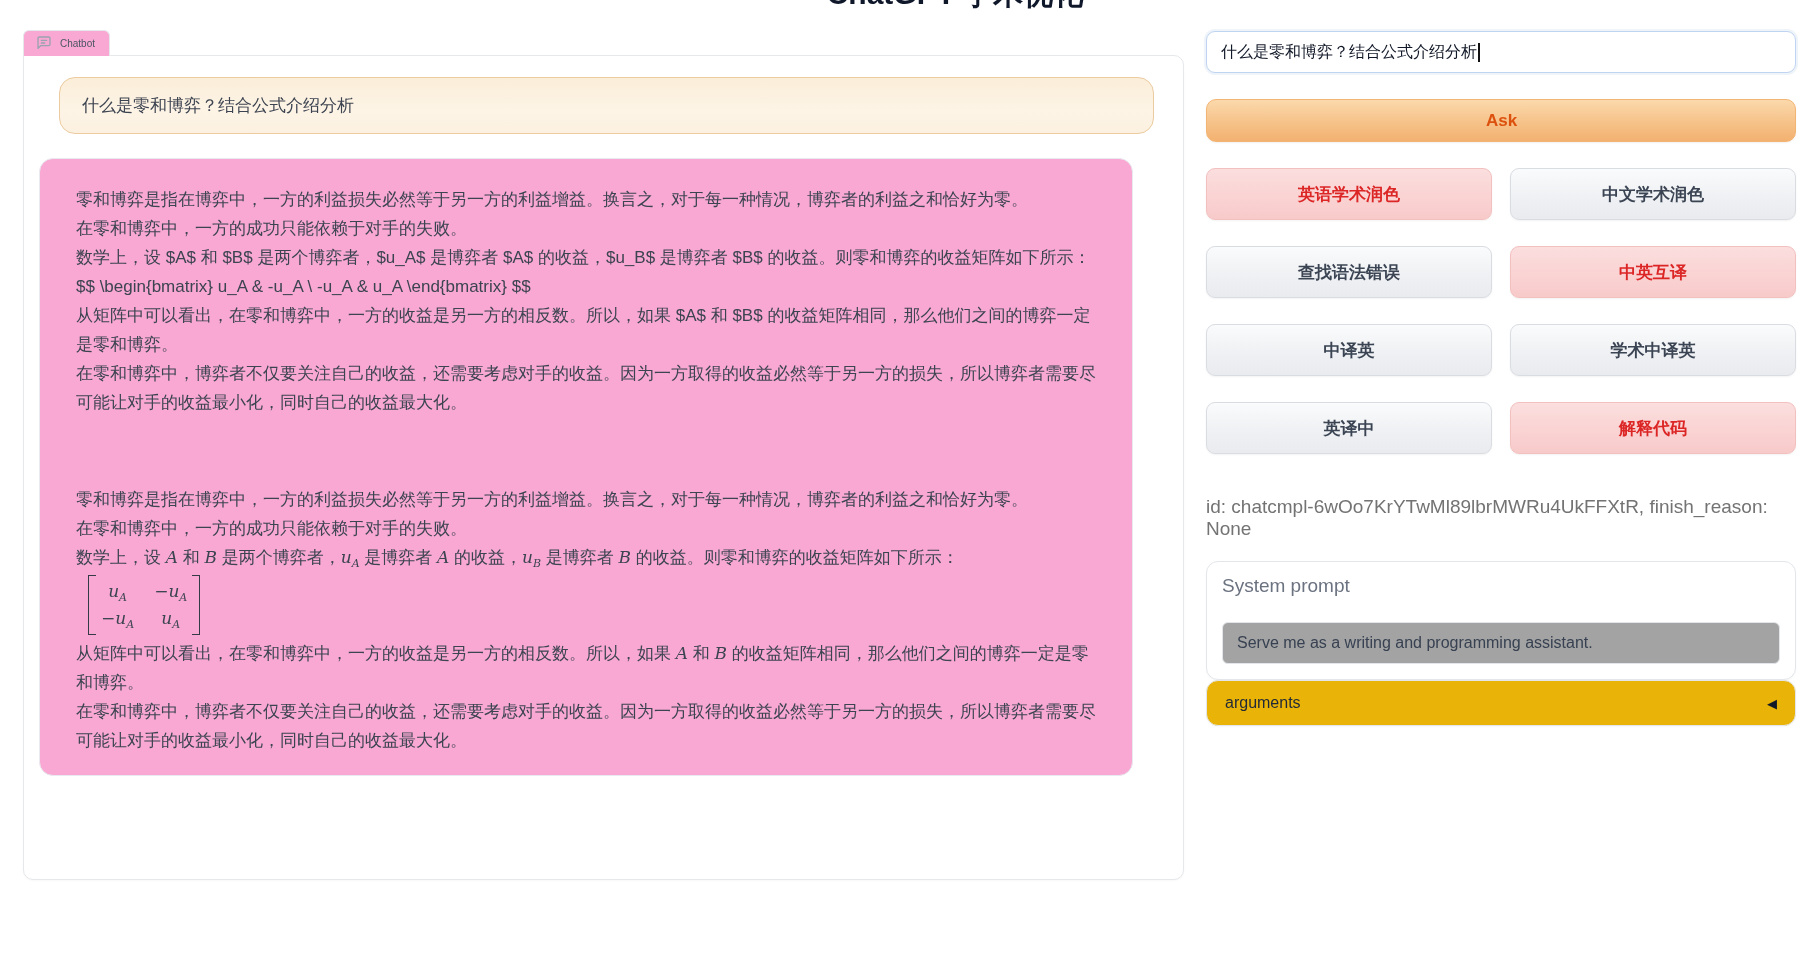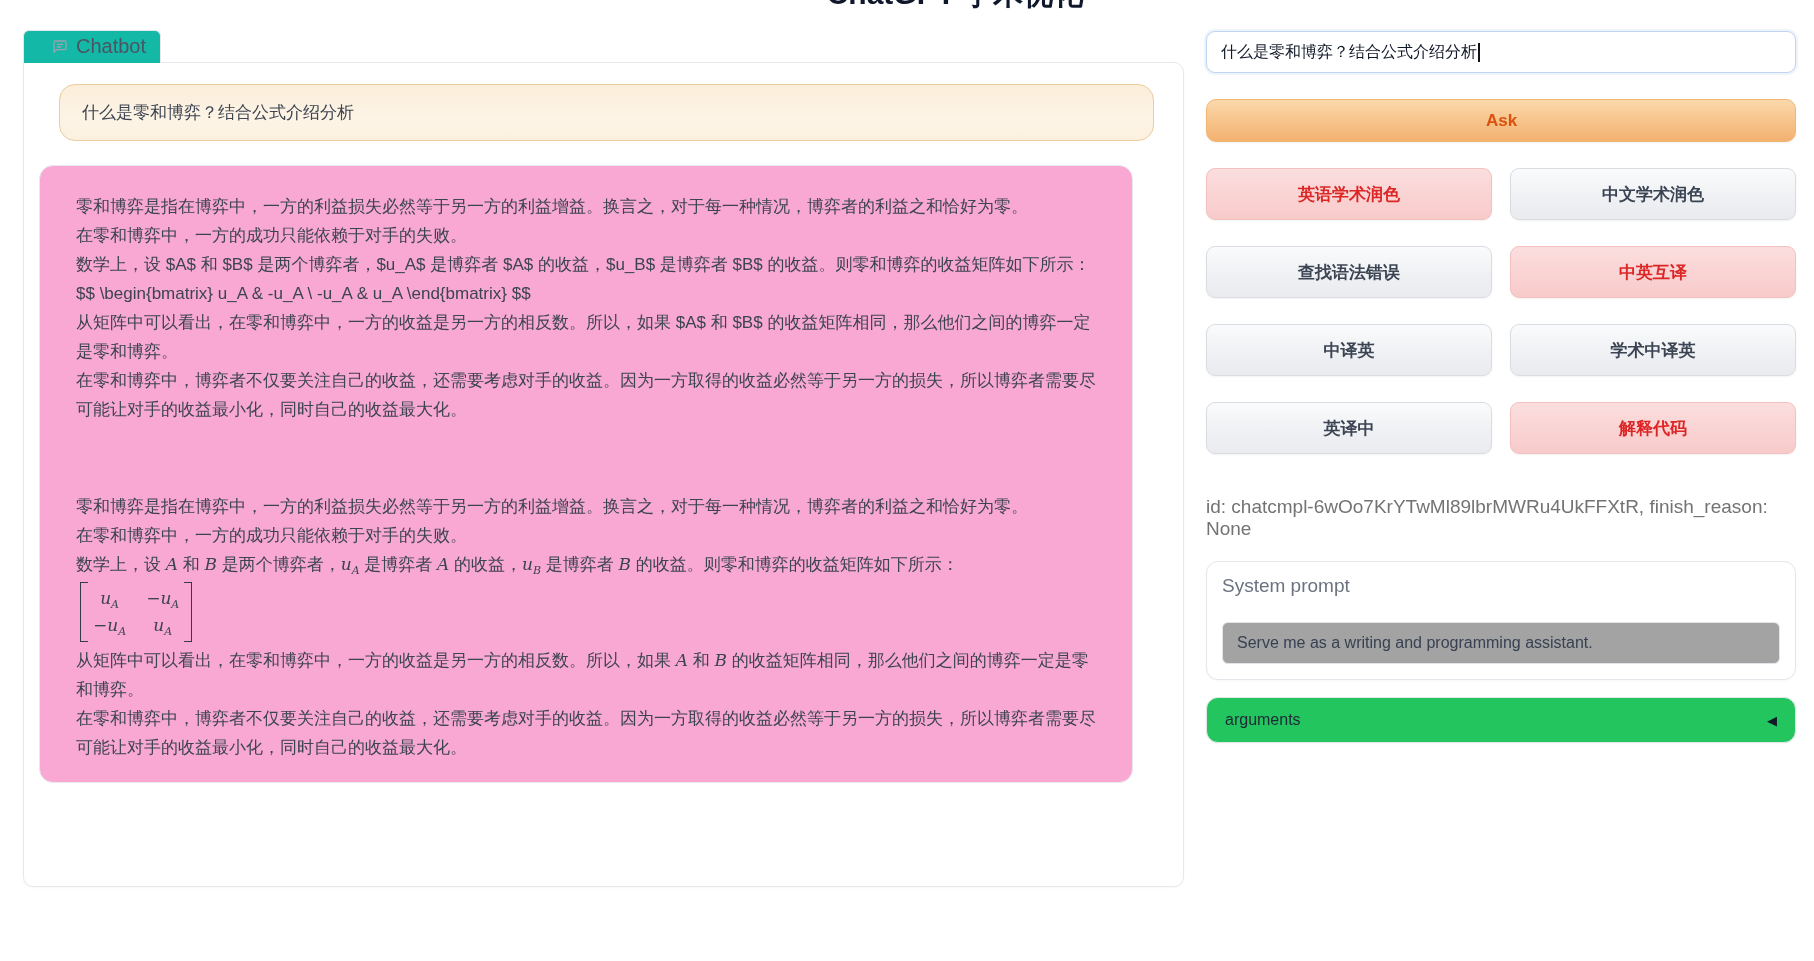--- a/index.html
+++ b/index.html
@@ -10,23 +10,23 @@
   }
   
   .page-title{
     position:absolute;top:-26px;left:955px;transform:translateX(-50%);
     font-size:30px;font-weight:700;color:#0f172a;white-space:nowrap;
   }
   
   .left-col{position:absolute;left:23px;top:30px;width:1161px;}
   .chatbot-tab{
     position:relative;z-index:2;margin-bottom:-1px;display:inline-flex;
-    align-items:center;gap:8px;background:#14b8a6;border:1px solid #e5e7eb;
-    border-bottom:none;border-radius:6px 6px 0 0;padding:4px 14px 5px 28px;
-    font-size:20px;color:#4b5563;
+    align-items:center;gap:8px;background:#f9a8d4;border:1px solid #e5e7eb;
+    border-bottom:none;border-radius:6px 6px 0 0;padding:4px 14px 5px 12px;
+    font-size:10px;color:#4b5563;
   }
   .chatbot-tab svg{display:block;}
   .chatbot-panel{
     background:#fff;border:1px solid #e6e8ec;border-radius:0 10px 10px 10px;
     height:825px;box-sizing:border-box;padding:21px 15px 15px 15px;
     box-shadow:0 1px 2px rgba(0,0,0,.03);
   }
   .msg-user{
     margin-left:20px;margin-right:14px;
     background:linear-gradient(180deg,#fbeed9 0%,#fdf4e6 60%,#fcf1e0 100%);
@@ -36,21 +36,21 @@
   .msg-bot{
     margin-top:24px;margin-right:35px;
     background:#f9a8d4;border:1px solid #e8eaef;border-radius:14px;
     padding:26px 36px 20px 36px;font-size:17px;color:#3d4451;
   }
   .para{white-space:pre-wrap;line-height:29px;margin:0;}
   .gap{height:68px;}
   
   .mvar{font-family:"DejaVu Serif",serif;font-style:italic;}
   .mvar sub{font-size:11px;font-style:italic;line-height:0;}
-  .matrix-wrap{margin:3px 0 4px 4px;line-height:normal;}
+  .matrix-wrap{margin:3px 0 4px 12px;line-height:normal;}
   .matrix{display:inline-flex;align-items:center;position:relative;padding:4px 13px;}
   .matrix::before{content:"";position:absolute;left:0;top:0;bottom:0;width:7px;
     border:1.6px solid #343b46;border-right:none;}
   .matrix::after{content:"";position:absolute;right:0;top:0;bottom:0;width:7px;
     border:1.6px solid #343b46;border-left:none;}
   .mx-grid{display:grid;grid-template-columns:auto auto;column-gap:20px;row-gap:2px;}
   .mx-cell{font-size:17px;text-align:center;line-height:25px;}
   
   .right-col{position:absolute;left:1206px;top:31px;width:590px;}
   .question-input{
@@ -89,21 +89,21 @@
     margin-top:21px;box-sizing:border-box;background:#fff;
     border:1px solid #e3e6ea;border-radius:12px;padding:13px 15px 15px 15px;
     box-shadow:0 1px 2px rgba(0,0,0,.03);
   }
   .sys-label{font-size:19px;color:#6b7280;margin-bottom:25px;}
   .sys-input{
     box-sizing:border-box;border:1px solid #e2e5e9;border-radius:6px;
     background:#a3a3a3;padding:11px 14px;font-size:16px;color:#374151;
   }
   .accordion{
-    margin-top:17px;box-sizing:border-box;background:#22c55e;
+    box-sizing:border-box;background:#eab308;
     border:1px solid #e3e6ea;border-radius:12px;height:46px;
     display:flex;align-items:center;justify-content:space-between;
     padding:0 18px;cursor:pointer;box-shadow:0 1px 2px rgba(0,0,0,.03);
   }
   .accordion .acc-label{font-size:16px;color:#1f2937;}
   .accordion .tri{font-size:13px;color:#111827;}
 </style>
 </head>
 <body>
 

